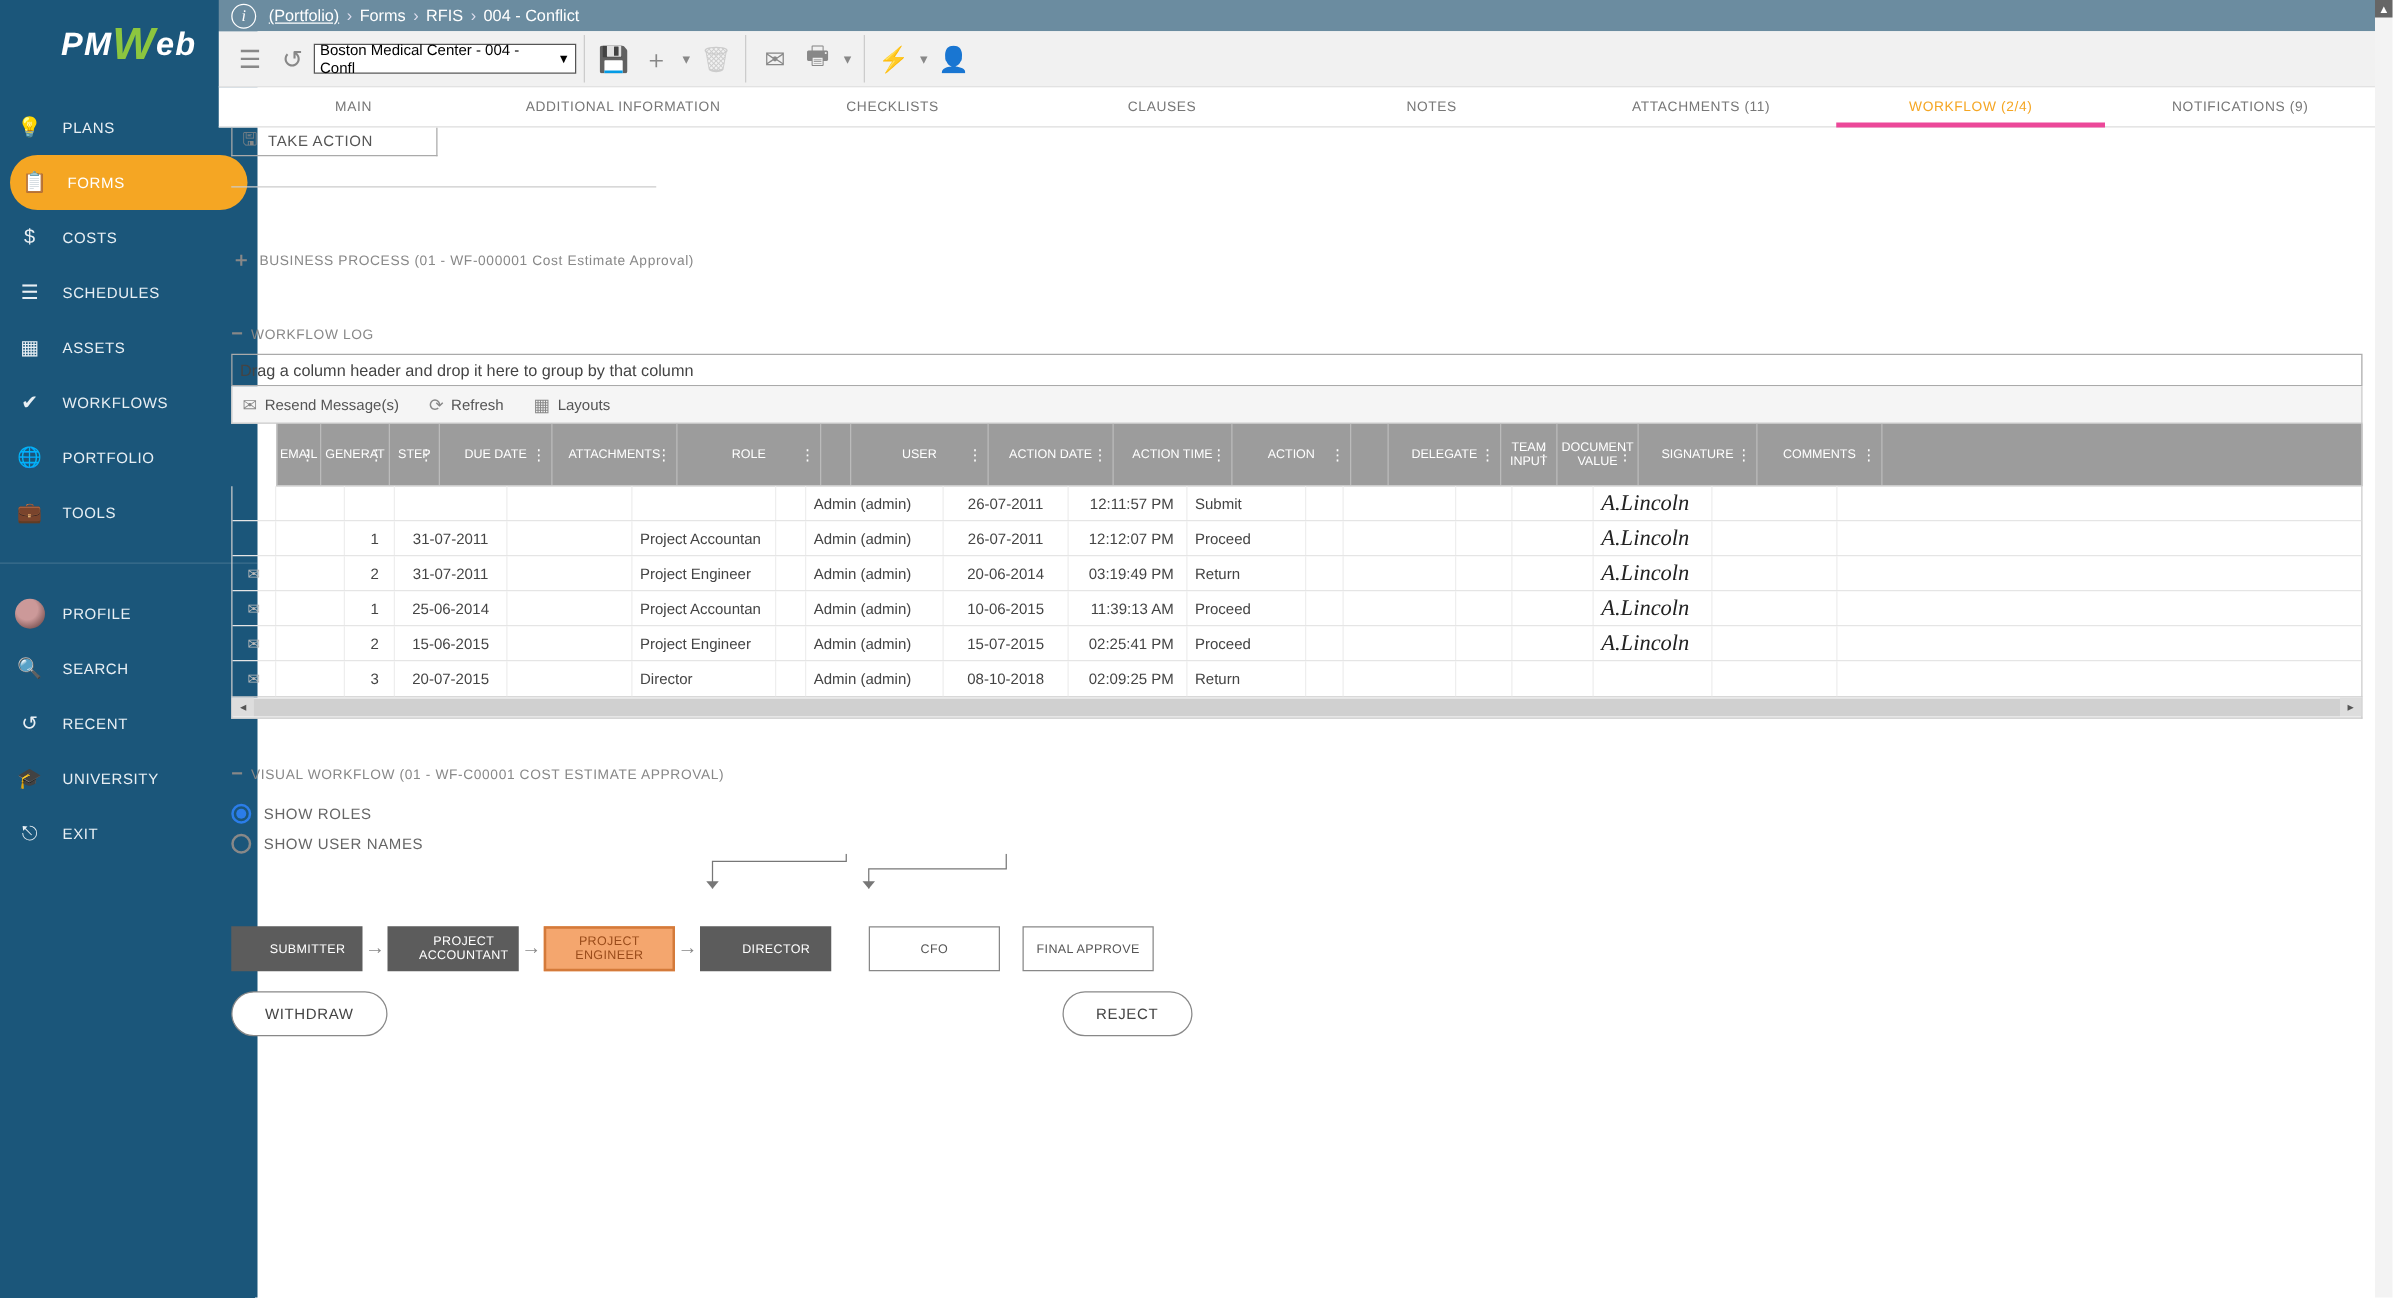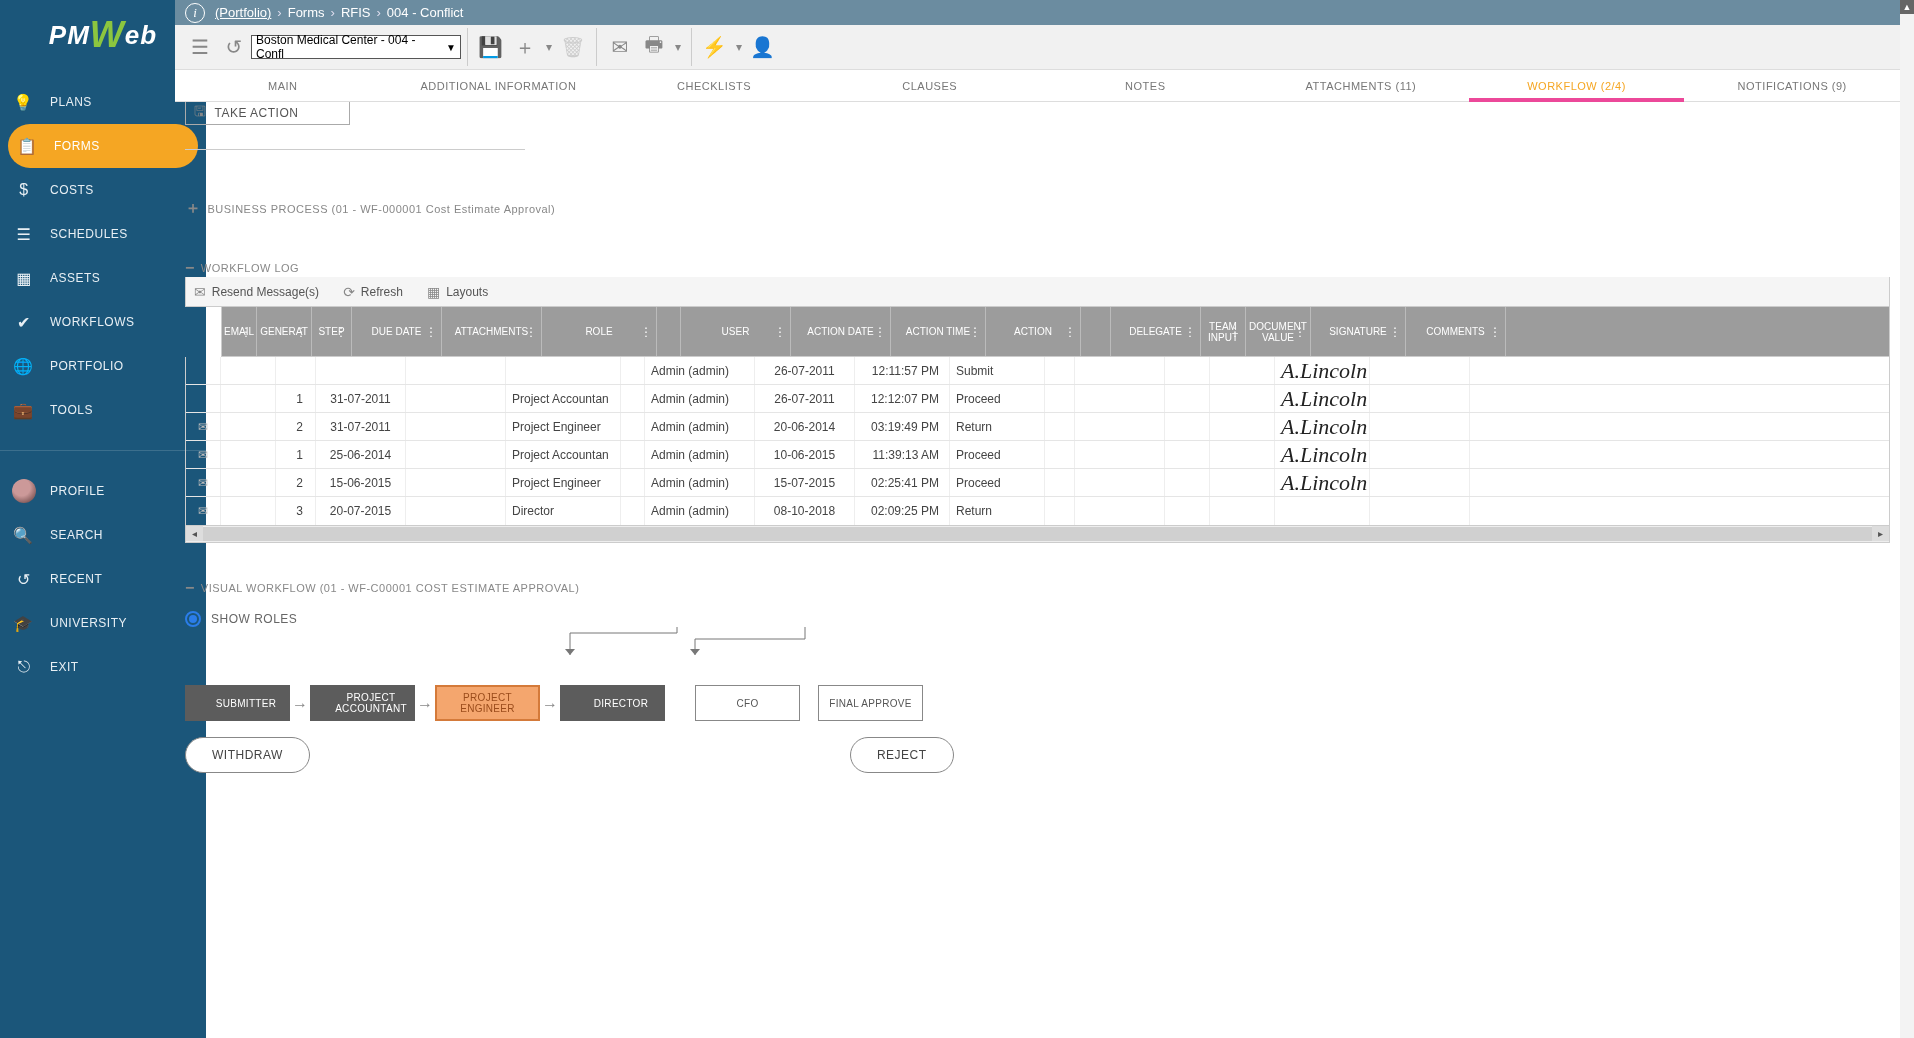--- a/index.html
+++ b/index.html
@@ -49,21 +49,21 @@
 .grow:last-child{border-bottom:none;}
 .gc { border-right:1px solid #eee; height:100%; display:flex; align-items:center; padding:0 6px; overflow:hidden; white-space:nowrap;}
 .gc.c-email{width:35px; justify-content:center; color:#bbb;}
 .gc.c-gen{width:55px;} .gc.c-step{width:40px; justify-content:flex-end; padding-right:12px;}
 .gc.c-due{width:90px; justify-content:center;} .gc.c-att{width:100px;}
 .gc.c-role{width:115px;} .gc.c-spacer{width:24px;}
 .gc.c-user{width:110px;} .gc.c-adate{width:100px; justify-content:center;}
 .gc.c-atime{width:95px; justify-content:flex-end; padding-right:10px;}
 .gc.c-action{width:95px;} .gc.c-sp2{width:30px;}
 .gc.c-del{width:90px;} .gc.c-ti{width:45px;} .gc.c-dv{width:65px;}
-.gc.c-sig{width:95px; font-family:'Brush Script MT',cursive; font-size:22px; font-style:italic; color:#222;}
+.gc.c-sig{width:95px; font-family:'Brush Script MT',cursive; font-size:18px; font-style:italic; color:#222;}
 .gc.c-com{width:100px;}
 .hscroll { height:17px; background:#eee; border:1px solid #ccc; border-top:none; position:relative;}
 .hscroll .lbtn,.hscroll .rbtn{position:absolute; top:0; width:17px; height:15px; background:#ddd; display:flex; align-items:center; justify-content:center; font-size:10px; color:#555;}
 .hscroll .lbtn{left:0;} .hscroll .rbtn{right:0;}
 .hscroll .thumb{position:absolute; left:17px; right:17px; top:1px; bottom:1px; background:#d0d0d0;}
 .radio-row { display:flex; align-items:center; margin-top:14px; font-size:12px; color:#666; letter-spacing:.5px;}
 .radio-row .r { width:16px; height:16px; border:2px solid #888; border-radius:50%; margin-right:10px; display:flex; align-items:center; justify-content:center;}
 .radio-row .r.sel{ border-color:#2b7de9;}
 .radio-row .r.sel::after{content:''; width:8px; height:8px; background:#2b7de9; border-radius:50%;}
 .wf-diagram { margin-top:30px; display:flex; align-items:center;}
@@ -202,20 +202,21 @@
   <div class="section-h">
     <span class="pm">＋</span>
       <span>BUSINESS PROCESS (01 - WF-000001 Cost Estimate Approval)</span>
   </div>
 
   <div class="section-h" style="margin-top:40px;">
     <span class="pm">−</span>
       <span>WORKFLOW LOG</span>
   </div>
 
+  <div class="group-bar">Drag a column header and drop it here to group by that column</div>
 
   <div class="grid-toolbar">
     <div class="gt-item">
         <span class="ic">✉</span>
         <span>Resend Message(s)</span>
       </div>
     <div class="gt-item">
         <span class="ic">⟳</span>
         <span>Refresh</span>
       </div>
@@ -413,20 +414,24 @@
   </div>
 
   <div class="section-h" style="margin-top:36px;">
     <span class="pm">−</span>
       <span>VISUAL WORKFLOW (01 - WF-C00001 COST ESTIMATE APPROVAL)</span>
   </div>
 
   <div class="radio-row">
     <span class="r sel"></span>
       <span>SHOW ROLES</span>
+  </div>
+  <div class="radio-row" style="margin-top:8px;">
+    <span class="r"></span>
+      <span>SHOW USER NAMES</span>
   </div>
 
   <div class="wf-return-lines">
     <svg width="330" height="28">
       <path d="M45 28 L45 6 L152 6 L152 0" stroke="#777" fill="none" stroke-width="1"></path>
       <path d="M40 22 L45 28 L50 22 Z" fill="#777"></path>
       <path d="M170 28 L170 12 L280 12 L280 0" stroke="#777" fill="none" stroke-width="1"></path>
       <path d="M165 22 L170 28 L175 22 Z" fill="#777"></path>
     </svg>
   </div>

